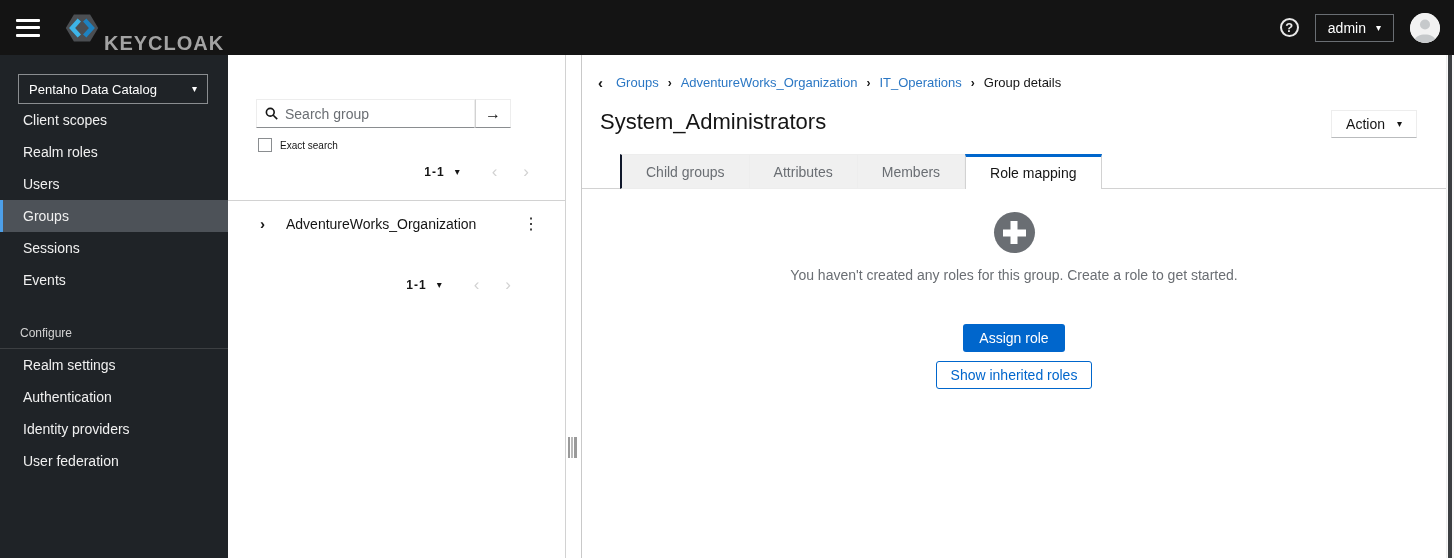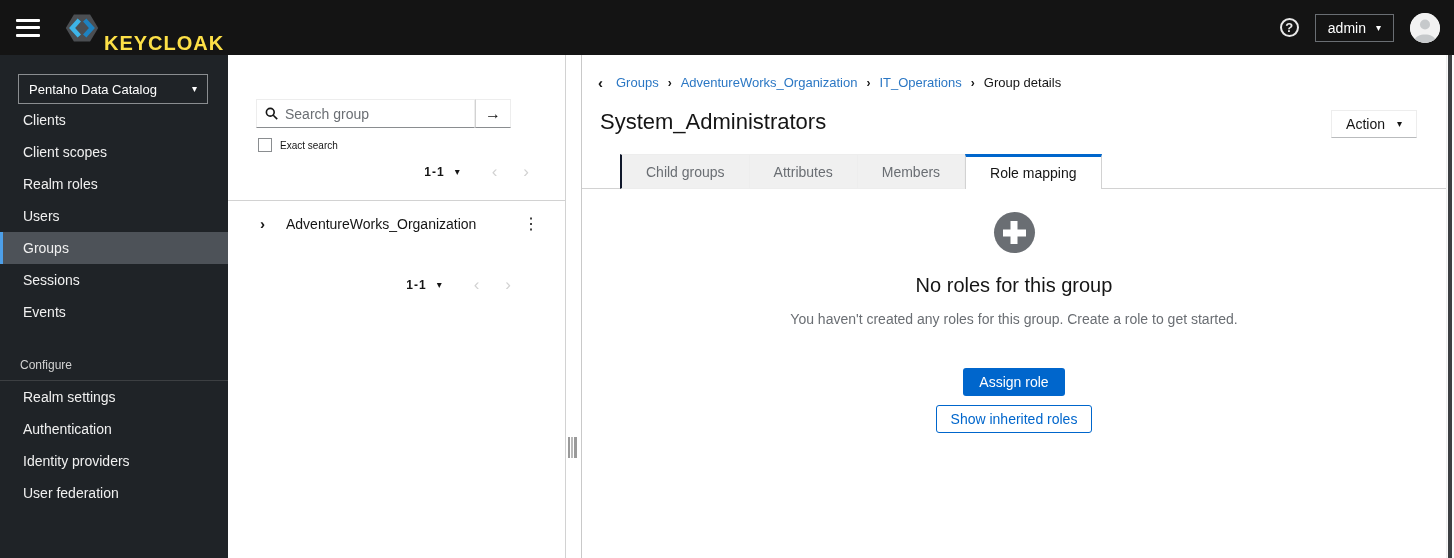--- a/index.html
+++ b/index.html
@@ -7,21 +7,21 @@
               font-family:"Liberation Sans", sans-serif; }
   .app { position:relative; width:1454px; height:558px; }
 
   
   .masthead { position:absolute; top:0; left:0; width:1454px; height:55px;
               background:#141414; display:flex; align-items:center; z-index:30; }
   .hamburger { margin-left:16px; width:24px; height:18px; display:flex; flex-direction:column;
                justify-content:space-between; cursor:pointer; }
   .hamburger span { display:block; height:3px; background:#fff; border-radius:1px; }
   .brand { display:flex; align-items:center; margin-left:24px; cursor:pointer; }
-  .brand-text { font-size:20px; font-weight:bold; letter-spacing:1px; color:#fde047; margin-left:4px;margin-top:32px; }
+  .brand-text { font-size:20px; font-weight:bold; letter-spacing:1px; color:#a3a3a3; margin-left:4px;margin-top:32px; }
   .mast-right { position:absolute; right:14px; top:0; height:55px; display:flex; align-items:center; gap:16px; }
   .help-icon { width:19px; height:19px; border:2px solid #e8e8e8; border-radius:50%；;
                border-radius:50%; color:#e8e8e8; font-size:13px; font-weight:bold;
                display:flex; align-items:center; justify-content:center; cursor:pointer; }
   .user-dd { display:flex; align-items:center; gap:10px; border:1px solid #6a6e73;
              padding:5px 12px; color:#fff; font-size:14px; cursor:pointer; }
   .caret { font-size:10px; line-height:1; }
   .avatar { width:30px; height:30px; border-radius:50%; background:#f5f5f5; overflow:hidden; cursor:pointer; }
 
   
@@ -139,21 +139,20 @@
         </svg>
       </div>
     </div>
   </header>
 
   <nav class="sidenav">
     <div class="realm-select">
       <span>Pentaho Data Catalog</span>
       <span class="caret">▾</span>
     </div>
-    <div class="nav-item">Clients</div>
     <div class="nav-item">Client scopes</div>
     <div class="nav-item">Realm roles</div>
     <div class="nav-item">Users</div>
     <div class="nav-item active">Groups</div>
     <div class="nav-item">Sessions</div>
     <div class="nav-item">Events</div>
     <div class="nav-section-label second">Configure</div>
     <div class="nav-item">Realm settings</div>
     <div class="nav-item">Authentication</div>
     <div class="nav-item">Identity providers</div>
@@ -221,21 +220,20 @@
     <div class="tabs-divider"></div>
     <div class="tabs">
       <div class="tab">Child groups</div>
       <div class="tab">Attributes</div>
       <div class="tab">Members</div>
       <div class="tab active">Role mapping</div>
     </div>
 
     <div class="empty-state">
       <div class="plus-circle"></div>
-      <div class="es-title">No roles for this group</div>
       <div class="es-desc">You haven't created any roles for this group. Create a role to get started.</div>
       <button class="es-primary">Assign role</button>
       <button class="es-secondary">Show inherited roles</button>
     </div>
   </main>
 
   <div class="scrollbar-track">
     <div class="scrollbar-thumb"></div>
   </div>
 

